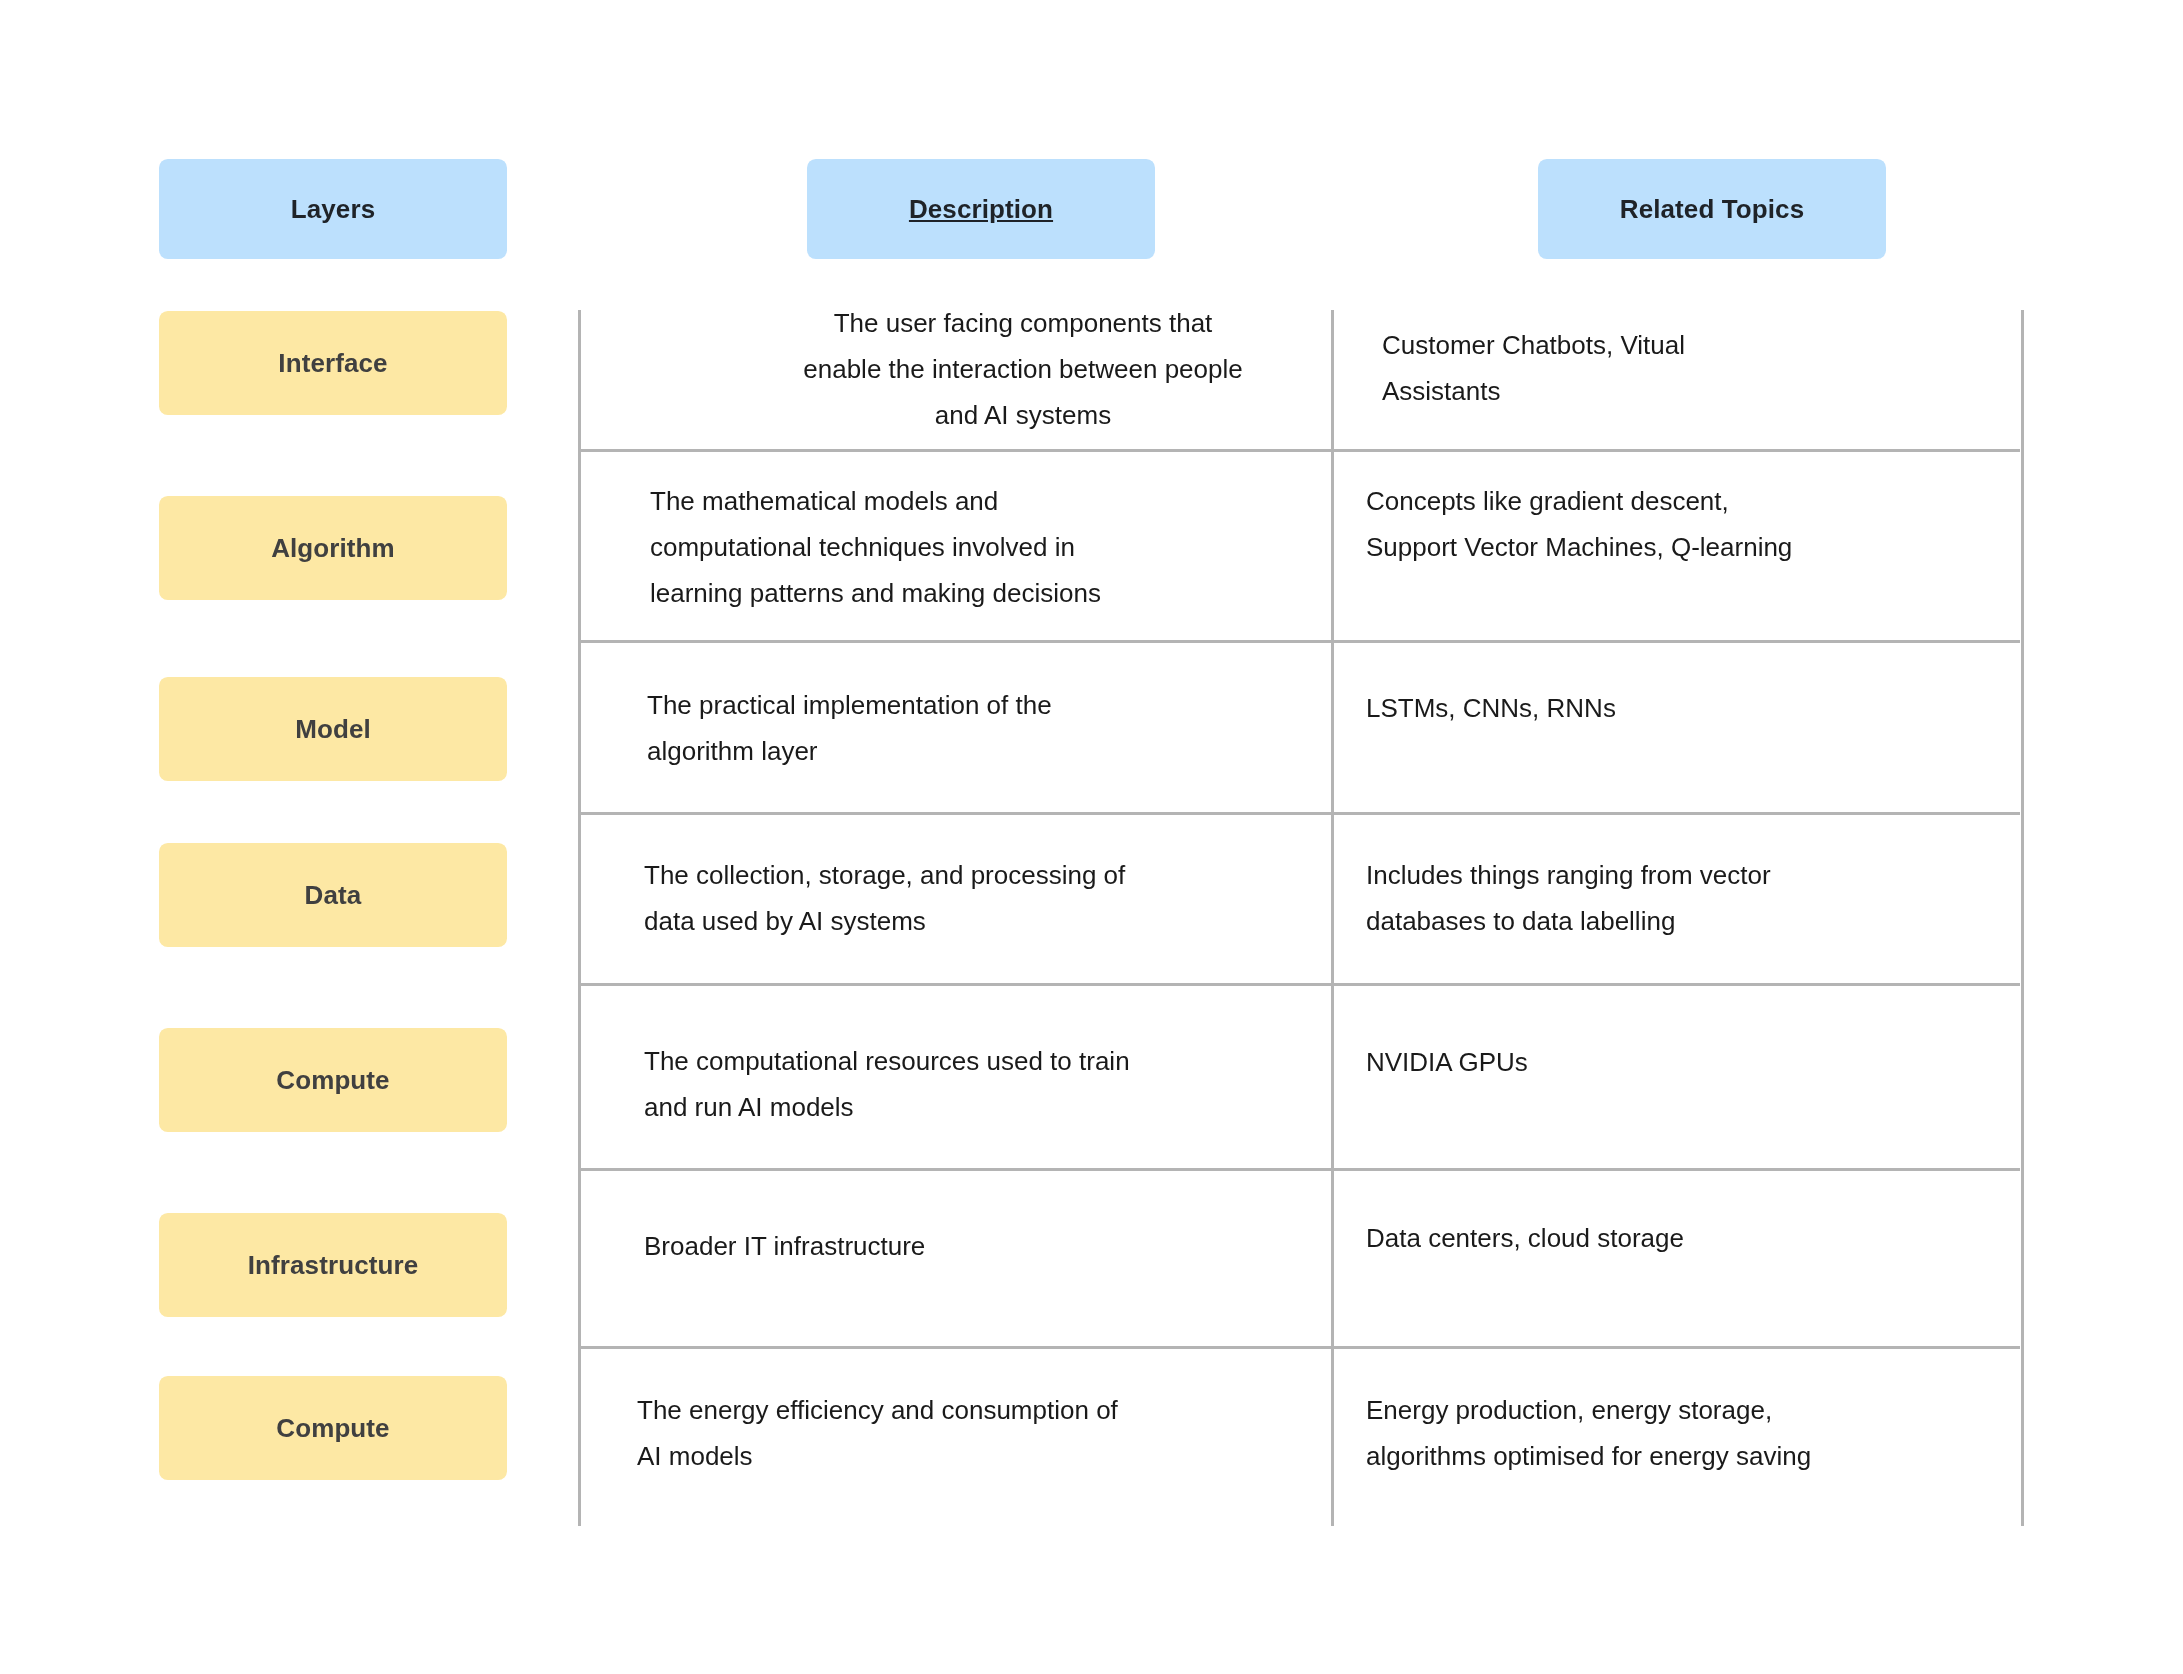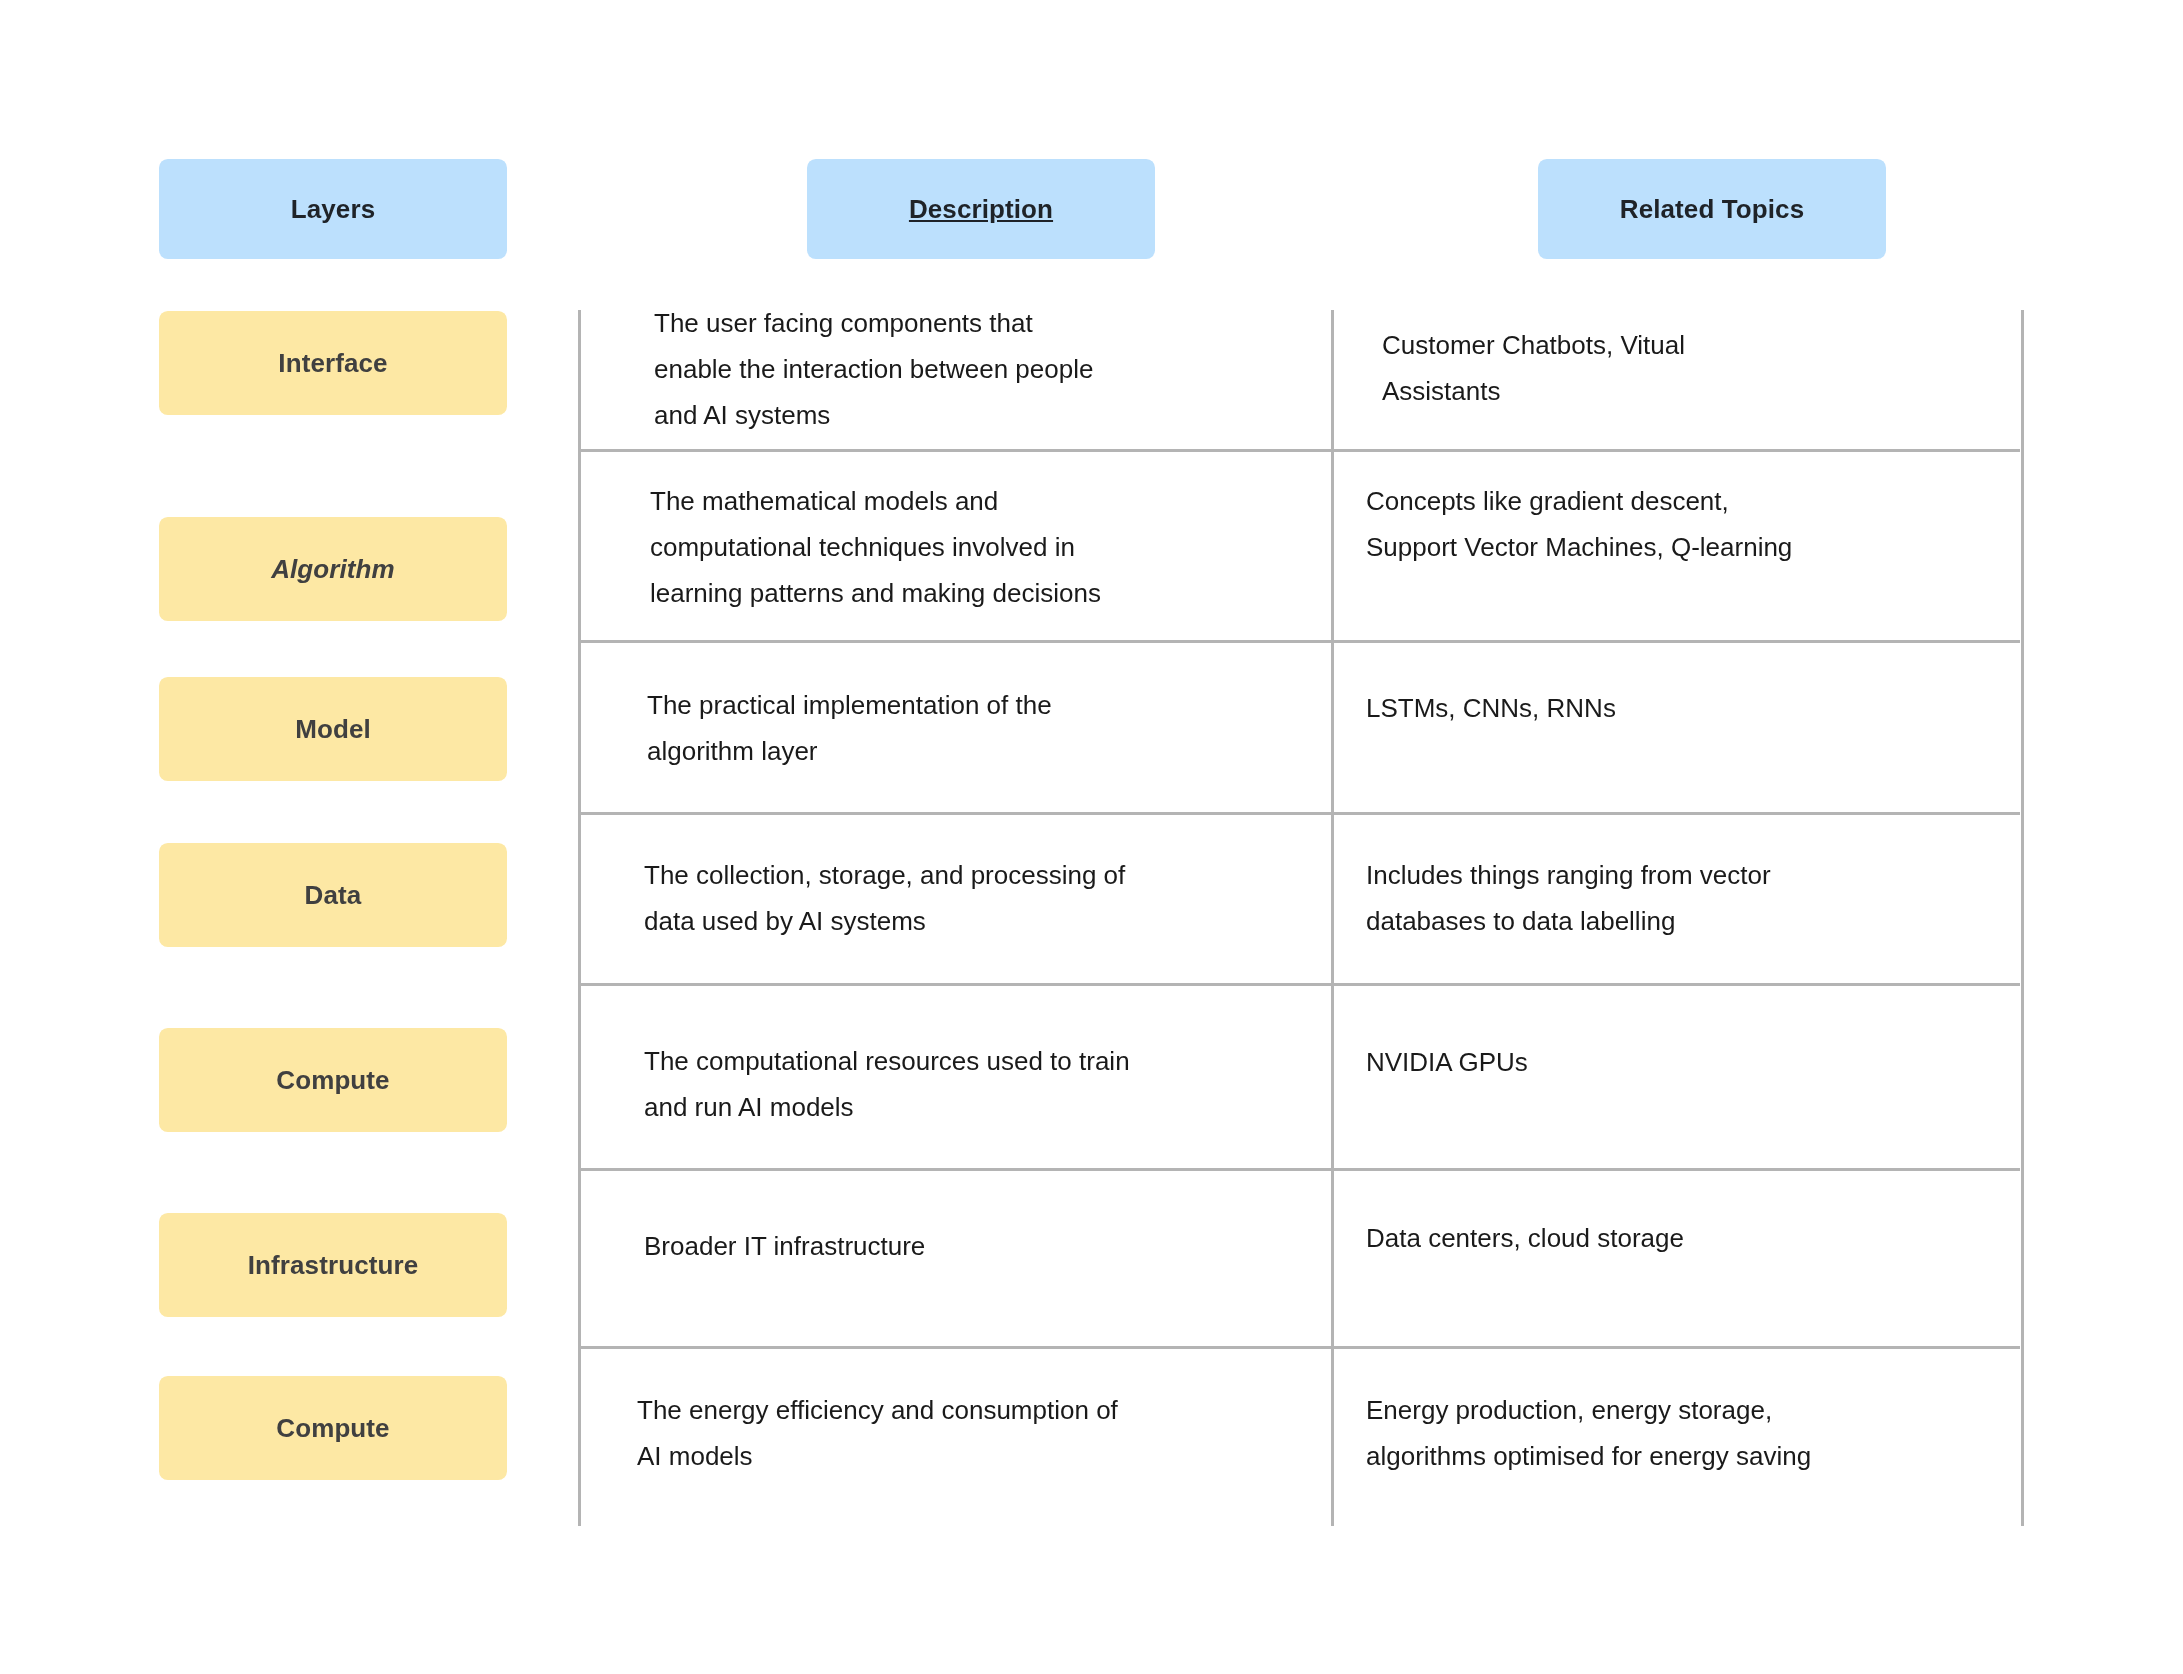--- a/index.html
+++ b/index.html
@@ -65,21 +65,21 @@
   </div>
 
   <div class="pill pill-head" style="left:1538px;top:159px;width:348px;height:100px;">
     <span>Related Topics</span>
   </div>
 
   <div class="pill pill-layer" style="left:159px;top:311px;width:348px;height:104px;">
     <span>Interface</span>
   </div>
 
-  <div class="pill pill-layer" style="left:159px;top:517px;width:348px;height:104px;font-style:italic;">
+  <div class="pill pill-layer" style="left:159px;top:496px;width:348px;height:104px;">
     <span>Algorithm</span>
   </div>
 
   <div class="pill pill-layer" style="left:159px;top:677px;width:348px;height:104px;">
     <span>Model</span>
   </div>
 
   <div class="pill pill-layer" style="left:159px;top:843px;width:348px;height:104px;">
     <span>Data</span>
   </div>
@@ -100,21 +100,21 @@
   <div class="vline" style="left:1331px;top:310px;height:1216px;"></div>
   <div class="vline" style="left:2021px;top:310px;height:1216px;"></div>
 
   <div class="hline" style="left:578px;top:449px;width:1442px;"></div>
   <div class="hline" style="left:578px;top:640px;width:1442px;"></div>
   <div class="hline" style="left:578px;top:812px;width:1442px;"></div>
   <div class="hline" style="left:578px;top:983px;width:1442px;"></div>
   <div class="hline" style="left:578px;top:1168px;width:1442px;"></div>
   <div class="hline" style="left:578px;top:1346px;width:1442px;"></div>
 
-  <div class="cell cell-desc" style="left:654px;top:300px;">The user facing components that
+  <div class="cell cell-desc" style="left:682px;top:300px;text-align:center;">The user facing components that
 enable the interaction between people
 and AI systems</div>
   <div class="cell cell-desc" style="left:650px;top:478px;">The mathematical models and
 computational techniques involved in
 learning patterns and making decisions</div>
   <div class="cell cell-desc" style="left:647px;top:682px;">The practical implementation of the
 algorithm layer</div>
   <div class="cell cell-desc" style="left:644px;top:852px;width:694px;">The collection, storage, and processing of
 data used by AI systems</div>
   <div class="cell cell-desc" style="left:644px;top:1038px;width:694px;">The computational resources used to train

